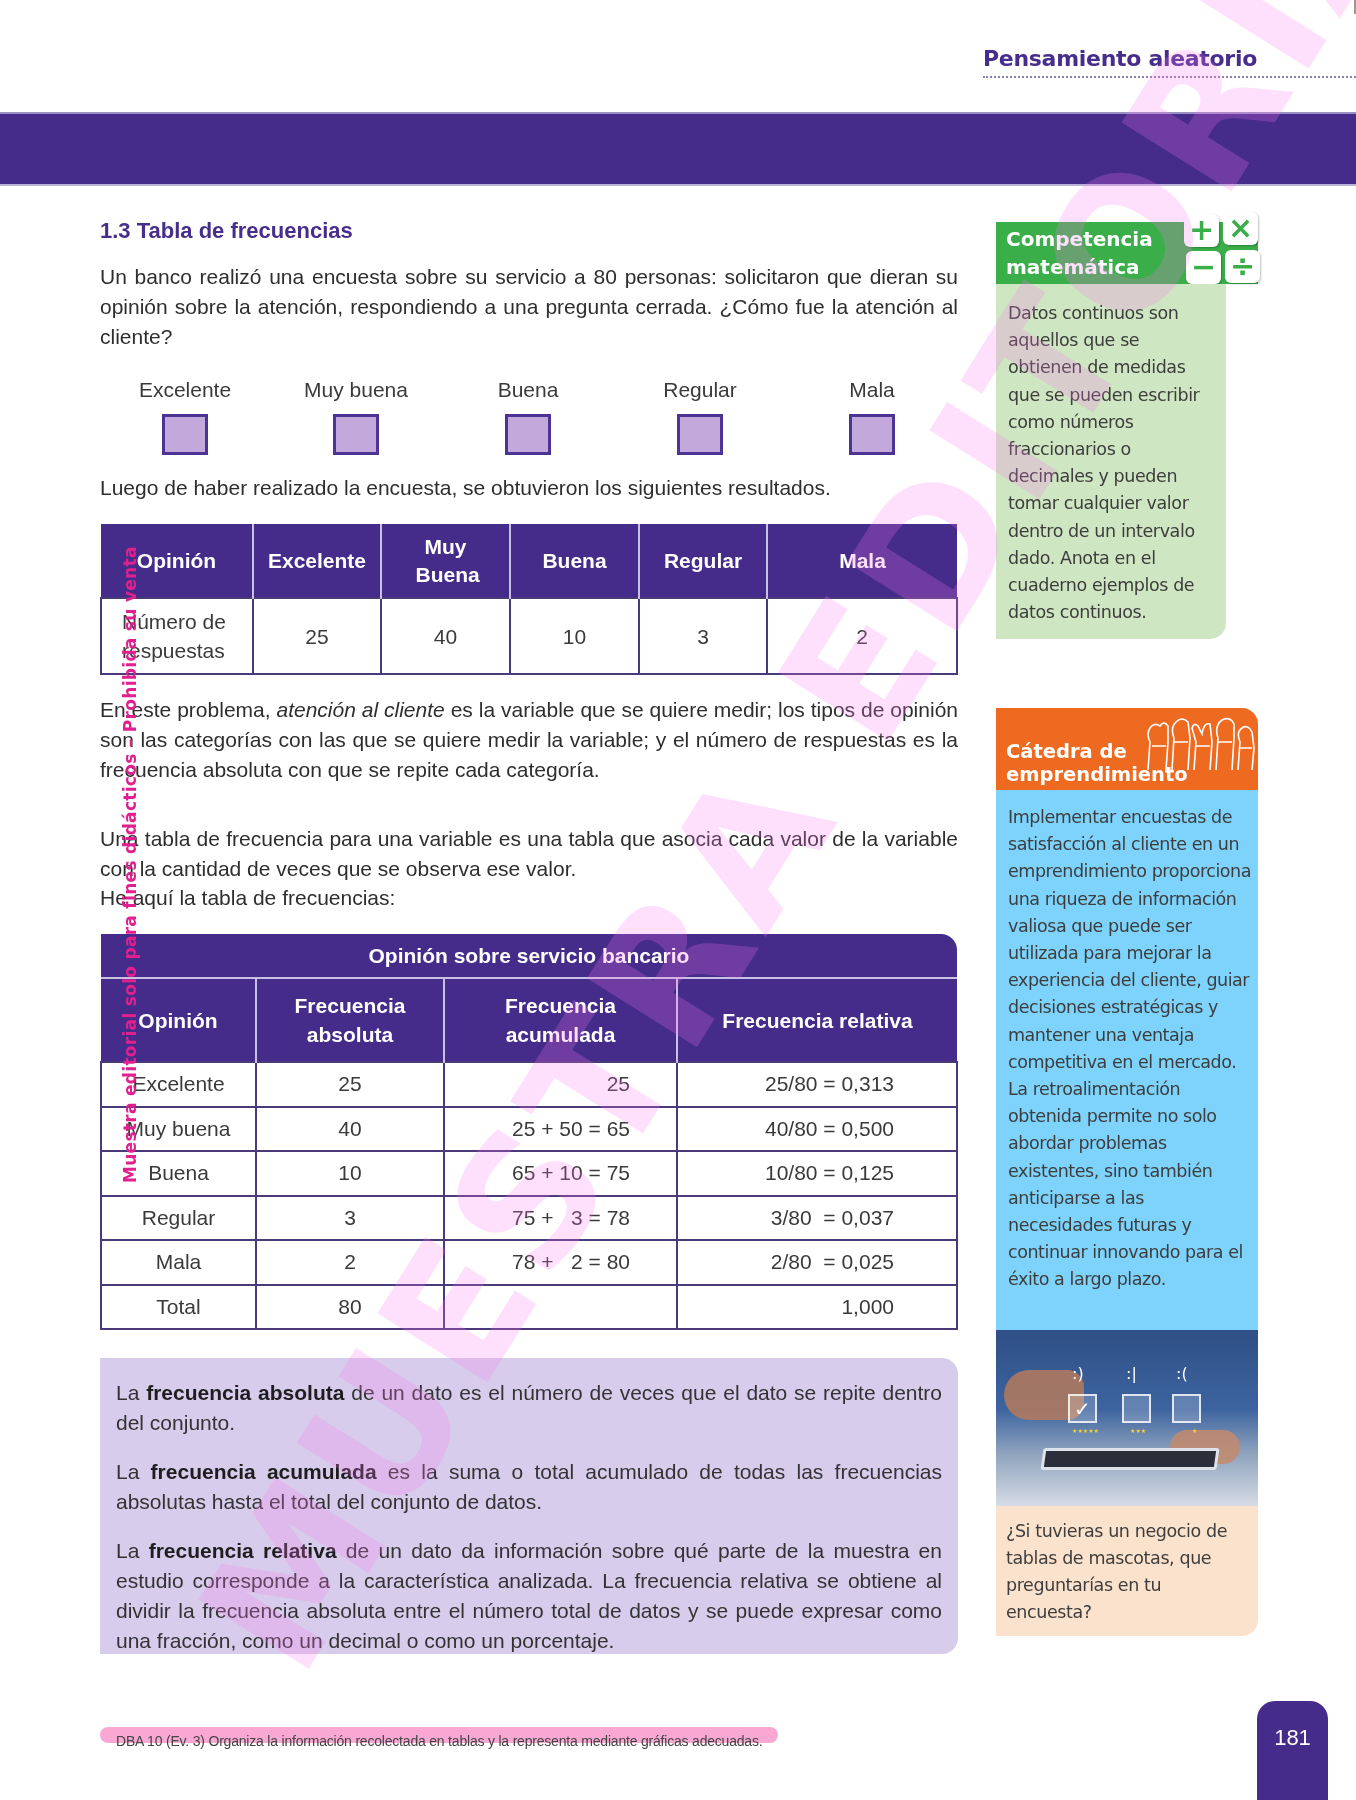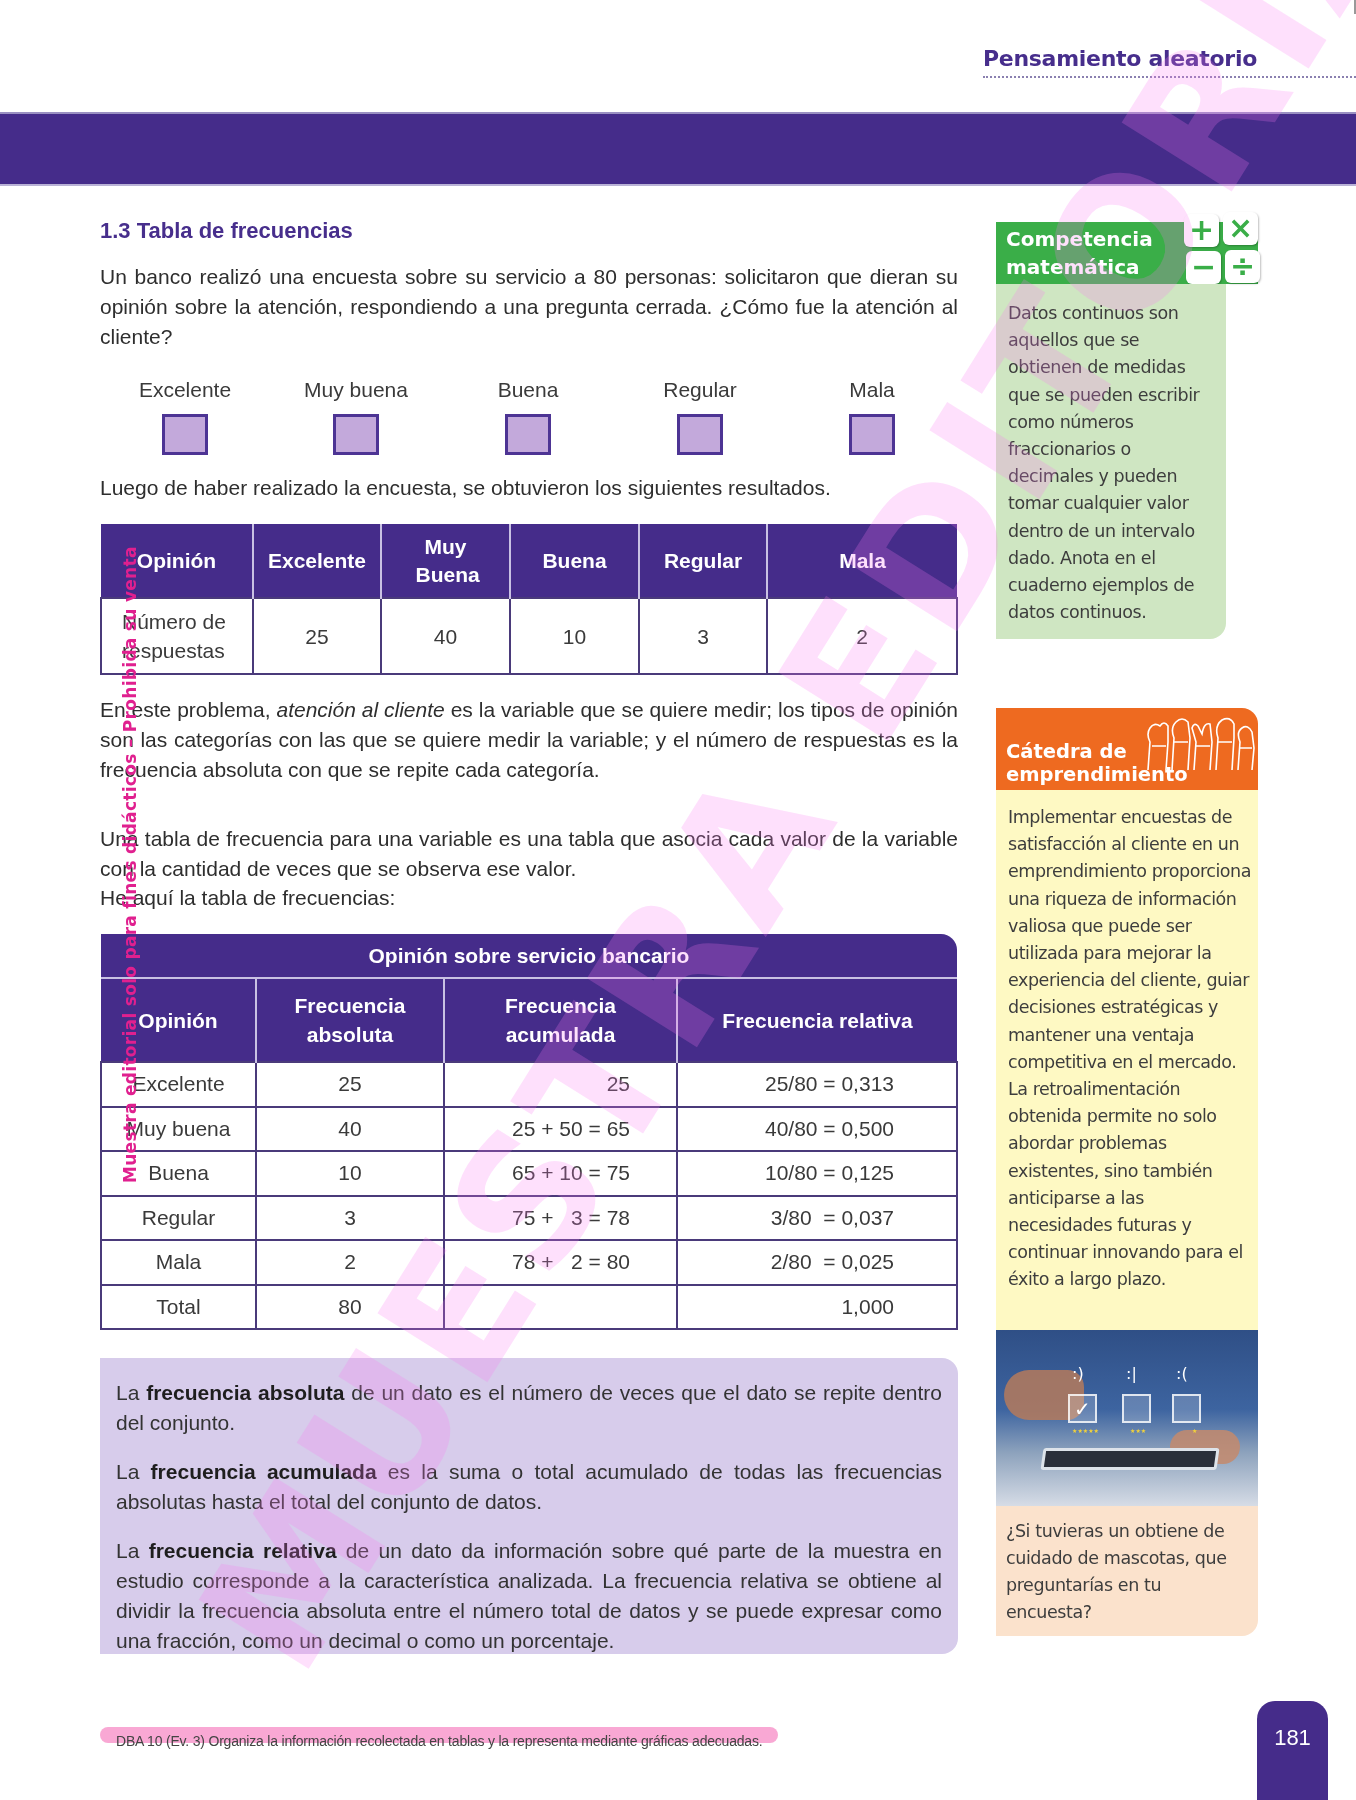--- a/index.html
+++ b/index.html
@@ -97,21 +97,21 @@
     position: absolute; left: 996px; top: 708px; width: 262px; height: 82px;
     background: #ee6a20; border-radius: 0 16px 0 0; overflow: hidden;
   }
   .cat-title {
     position: absolute; left: 10px; top: 32px; font-family: "DejaVu Sans", sans-serif;
     font-weight: bold; font-size: 19.5px; line-height: 23px; color: #fff;
   }
   .hands-icon { position: absolute; right: 0; top: 0; width: 120px; height: 62px; }
   .cat-body {
     position: absolute; left: 996px; top: 790px; width: 262px; height: 540px;
-    background: #fef9c3; padding: 14px 6px 0 12px;
+    background: #7dd3fc; padding: 14px 6px 0 12px;
     font-family: "DejaVu Sans", sans-serif; font-size: 17.5px; line-height: 27.2px; color: #3d3d3d;
     letter-spacing: -0.45px;
   }
   .photo {
     position: absolute; left: 996px; top: 1330px; width: 262px; height: 176px;
     background: linear-gradient(180deg, #2f4f86 0%, #3d64a0 45%, #8ea3bd 70%, #d6dce6 100%);
     overflow: hidden;
   }
   .photo .hand-l { position: absolute; left: 8px; top: 40px; width: 80px; height: 50px; background: #b57a5c; border-radius: 30px 20px 20px 30px; opacity: .85; }
   .photo .hand-r { position: absolute; right: 18px; top: 100px; width: 70px; height: 34px; background: #c48a6c; border-radius: 20px; opacity: .85; }
@@ -306,19 +306,19 @@
   <div class="face" style="left:76px;">:)</div>
   <div class="face" style="left:130px;">:|</div>
   <div class="face" style="left:180px;">:(</div>
   <div class="chk" style="left:72px;">✓</div>
   <div class="chk" style="left:126px;"></div>
   <div class="chk" style="left:176px;"></div>
   <div class="stars" style="left:76px;">★★★★★</div>
   <div class="stars" style="left:134px;">★★★</div>
   <div class="stars" style="left:196px;">★</div>
 </div>
-<div class="q-body">¿Si tuvieras un obtiene de cuidado de mascotas, que preguntarías en tu encuesta?</div>
+<div class="q-body">¿Si tuvieras un negocio de tablas de mascotas, que preguntarías en tu encuesta?</div>
 
 <div class="dba">DBA 10 (Ev. 3) Organiza la información recolectada en tablas y la representa mediante gráficas adecuadas.</div>
 <div class="page-tab">181</div>
 
 <div class="wm-diag">MUESTRA EDITORIAL</div>
 <div class="wm-vert">Muestra editorial solo para fines didácticos – Prohibida su venta</div>
 
 </body></html>

